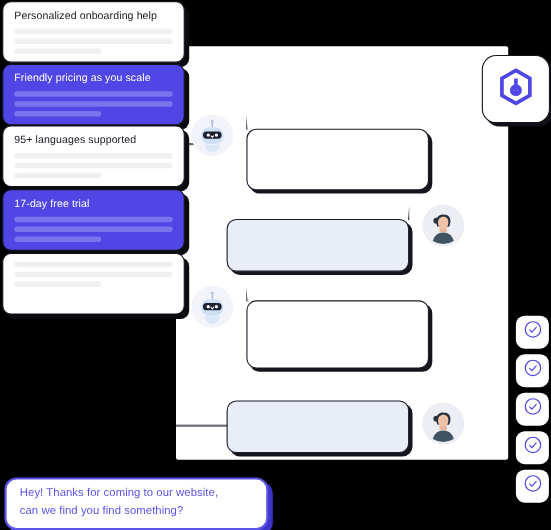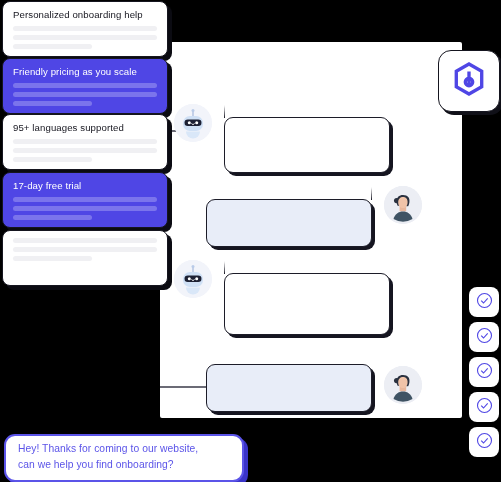--- a/index.html
+++ b/index.html
@@ -252,14 +252,14 @@
   <span>
     <svg width="17" height="17" viewBox="0 0 17 17">
         <circle cx="8.5" cy="8.5" r="7" fill="none" stroke="#4f46e5" stroke-width="1.1"></circle>
         <path d="M5.2 8.7l2.3 2.3 4.2-4.6" fill="none" stroke="#4f46e5" stroke-width="1.1"></path>
       </svg>
   </span>
 </div>
 
 <div id="greeting">
   <span>Hey! Thanks for coming to our website,</span>
-  <span>can we help you find onboarding?</span>
+  <span>can we find you find something?</span>
 </div>
 
 </body></html>

